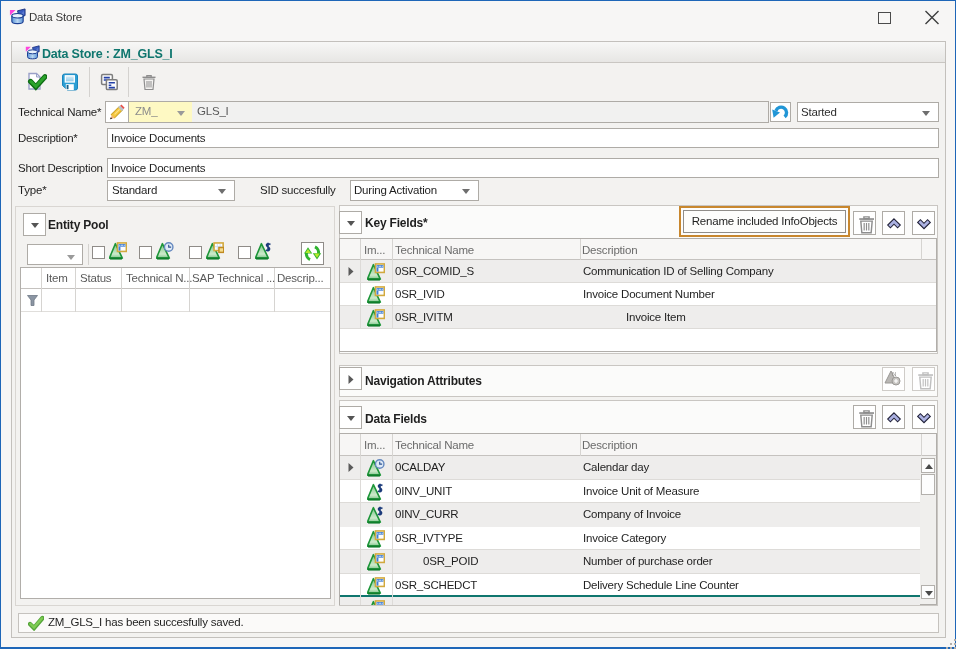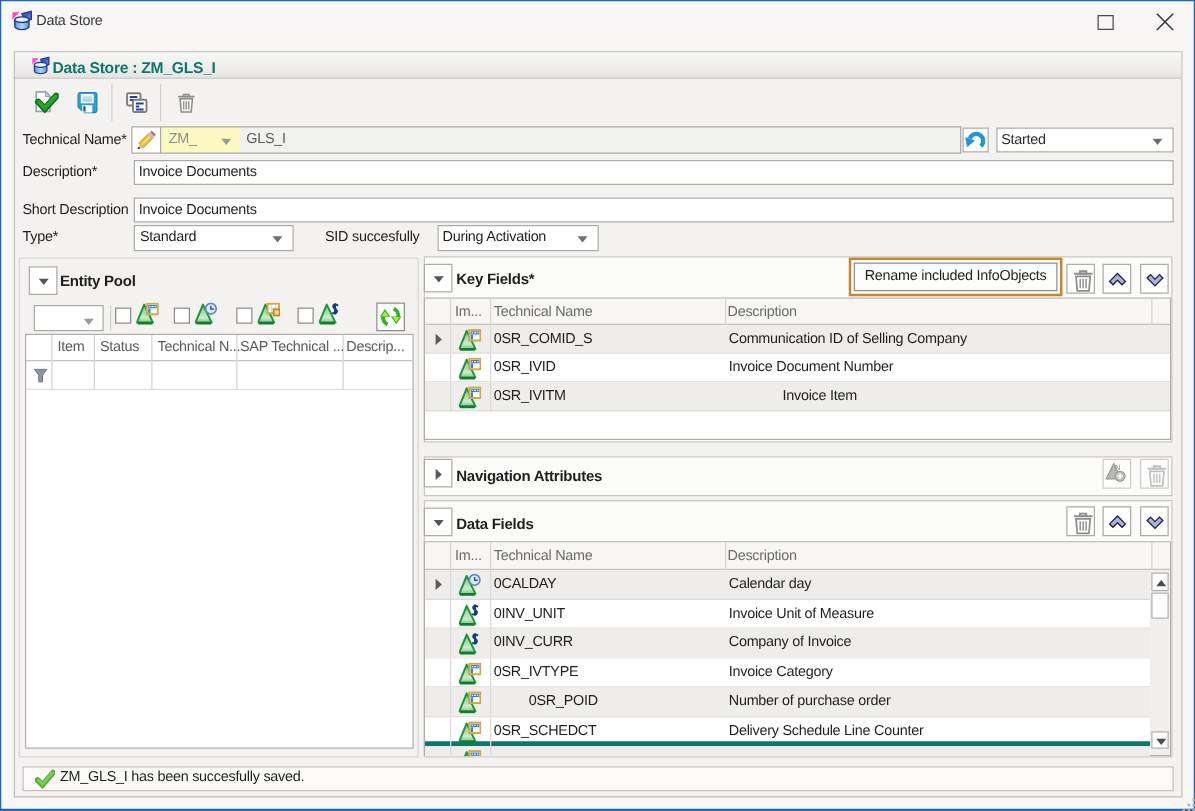--- a/index.html
+++ b/index.html
@@ -414,21 +414,21 @@
       </div>
       <div class="abs" style="left:339px; top:549.0px; width:580px; height:23.5px; background:#eeedec; border-bottom:1px solid #dddbd8;">
         <div style="position:absolute;left:20px;top:0;width:1px;height:23.5px;background:#dddbd8;"></div>
         <div style="position:absolute;left:52px;top:0;width:1px;height:23.5px;background:#dddbd8;"></div>
         <svg style="position:absolute;left:27px;top:3px;" width="18" height="18" viewBox="0 0 17 17">
           <use href="#tri-tbl"></use>
         </svg>
         <span style="position:absolute;left:55px;top:5px;font-size:11.5px;margin-left:28px;">0SR_POID</span>
         <span style="position:absolute;left:243px;top:5px;font-size:11.5px;">Number of purchase order</span>
       </div>
-      <div class="abs" style="left:339px; top:572.5px; width:580px; height:23.5px; background:#ffffff; border-bottom:4px solid #0f766e;">
+      <div class="abs" style="left:339px; top:572.5px; width:580px; height:23.5px; background:#ffffff; border-bottom:2px solid #0f766e;">
         <div style="position:absolute;left:20px;top:0;width:1px;height:23.5px;background:#dddbd8;"></div>
         <div style="position:absolute;left:52px;top:0;width:1px;height:23.5px;background:#dddbd8;"></div>
         <svg style="position:absolute;left:27px;top:3px;" width="18" height="18" viewBox="0 0 17 17">
           <use href="#tri-tbl"></use>
         </svg>
         <span style="position:absolute;left:55px;top:5px;font-size:11.5px;">0SR_SCHEDCT</span>
         <span style="position:absolute;left:243px;top:5px;font-size:11.5px;">Delivery Schedule Line Counter</span>
       </div>
       <div class="abs" style="left:339px; top:596px; width:580px; height:7.5px; background:#eeedec; overflow:hidden;">
         <div style="position:absolute;left:20px;top:0;width:1px;height:7.5px;background:#dddbd8;"></div>

